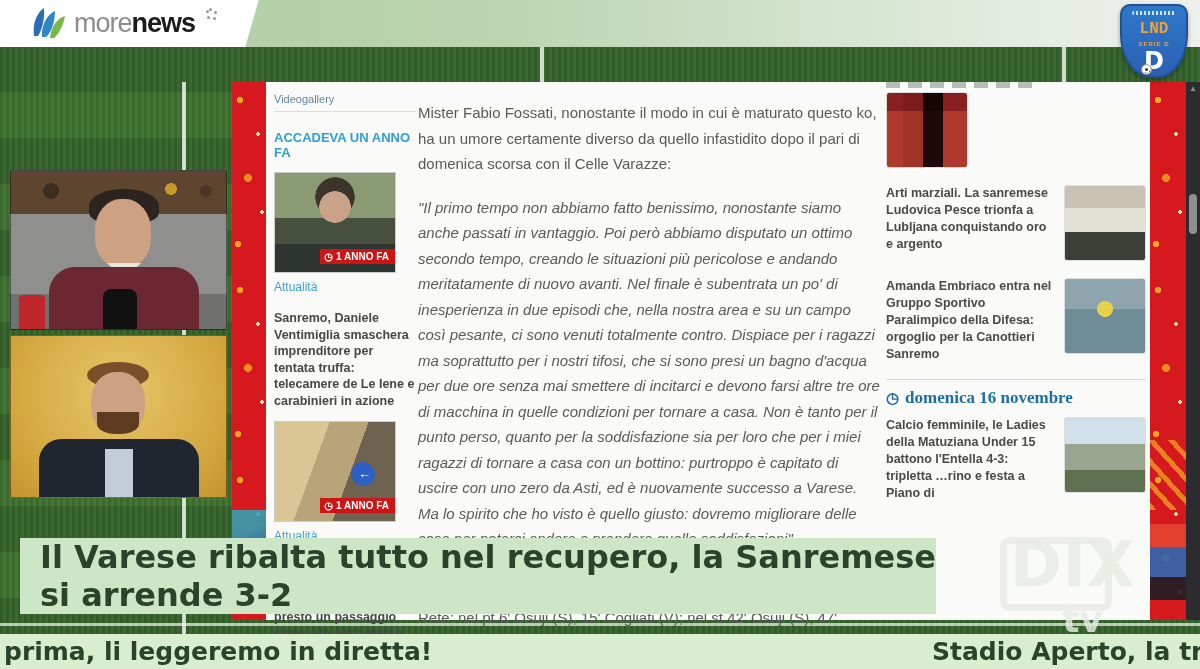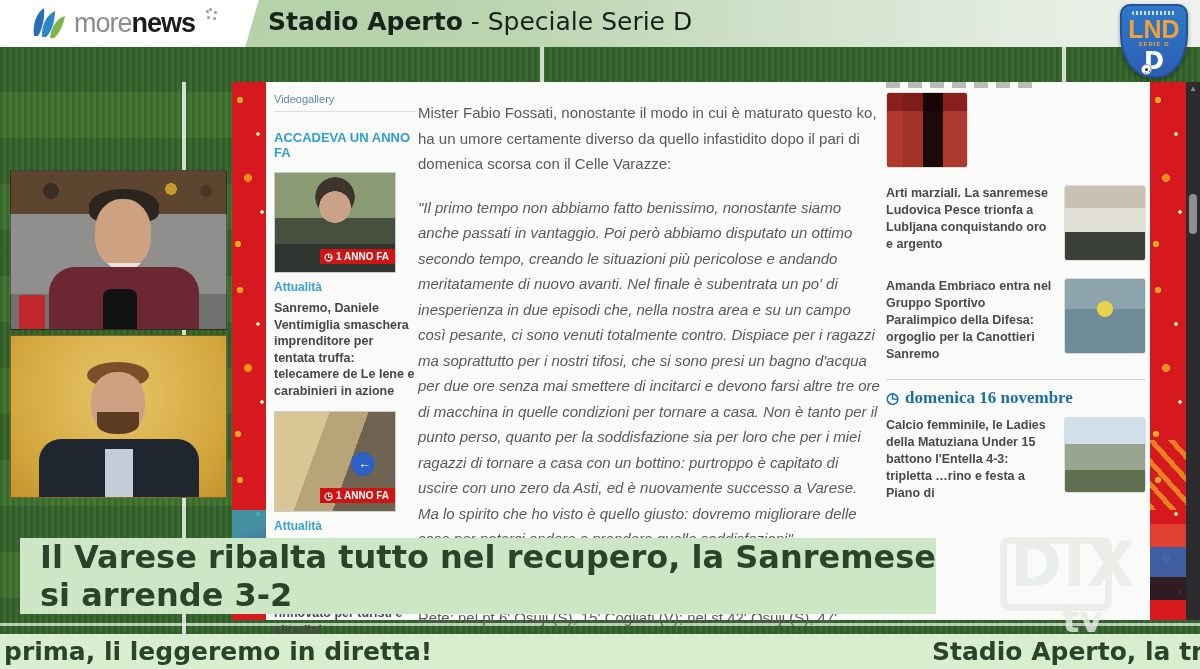--- a/index.html
+++ b/index.html
@@ -38,22 +38,22 @@
     font-size:25px; color:#18231a; }
   .show-title b { font-weight:700; }
 
   
   .lnd { position:absolute; left:1120px; top:4px; width:68px; height:74px; z-index:30;
     background:linear-gradient(180deg,#2f79c8,#2b5fb4); border:2px solid #215095;
     border-radius:10px 10px 46% 46% / 10px 10px 58% 58%;
     display:flex; flex-direction:column; align-items:center; box-shadow:0 2px 4px rgba(0,0,0,.35); }
   .lnd-tiny { width:44px; height:4px; margin-top:5px; border-radius:2px;
     background:repeating-linear-gradient(90deg,#cfe0f5 0 2px, transparent 2px 4px); }
-  .lnd-name { color:#f0a23a; font-weight:700; font-size:25px; line-height:20px; letter-spacing:0;
-    font-family:Liberation Sans, sans-serif; margin-top:4px; }
+  .lnd-name { color:#f0a23a; font-weight:700; font-size:16px; line-height:20px; letter-spacing:0;
+    font-family:Liberation Mono, monospace; margin-top:4px; }
   .lnd-serie { color:#f0a23a; font-weight:700; font-size:6px; letter-spacing:1px; margin-top:2px; }
   .lnd-d { margin-top:1px; width:30px; height:28px; color:#fff; font-weight:800; font-size:24px; line-height:26px;
     text-align:center; font-family:"DejaVu Sans", sans-serif; position:relative; }
   .lnd-ball { position:absolute; left:2px; bottom:1px; width:11px; height:11px; border-radius:50%;
     background:radial-gradient(circle at 35% 35%, #fff 55%, #ddd 60%); border:1px solid #999; }
   .lnd-ball::after { content:""; position:absolute; left:3px; top:3px; width:3px; height:3px; background:#333;
     border-radius:50%; box-shadow:3px 2px 0 -1px #333, -1px 3px 0 -1px #333; }
 
   
   .page { position:absolute; left:232px; top:82px; width:968px; height:538px; z-index:5; }
@@ -91,22 +91,22 @@
       linear-gradient(180deg, #8a9a72 0 45%, #47503f 45% 72%, #2e3530 72%);
   }
   .img-underpass { background:
       radial-gradient(circle 12px at 88px 52px, #2e5fc4 97%, transparent),
       linear-gradient(110deg, #d9c694 0 35%, #b7a478 35% 60%, #6e6250 60%);
   }
   .arrow-sign { position:absolute; right:24px; top:44px; color:#fff; font-size:13px; font-weight:700; }
   .badge { position:absolute; right:0; bottom:8px; background:#cf1414; color:#fff; font-weight:700;
     font-size:10px; padding:2px 6px 2px 4px; display:flex; align-items:center; gap:3px; }
   .badge .clk { font-size:10px; }
-  .card-cat { margin-top:7px; color:#3aa0d8; font-weight:700; font-size:12px; }
-  .card-title { margin-top:6px; color:#474747; font-weight:700; font-size:12.5px; line-height:1.32; }
+  .card-cat { margin-top:7px; color:#3aa0d8; font-weight:400; font-size:12px; }
+  .card-title { margin-top:16px; color:#474747; font-weight:700; font-size:12.5px; line-height:1.32; }
 
   
   .col-center { position:absolute; left:152px; top:0; width:462px; color:#5a5a5a; font-size:15px; line-height:1.7; }
   .col-center p { margin-top:18px; }
   .p-first { margin-top:8px !important; }
   .quote { font-style:italic; }
   .score { font-weight:700; color:#474747; margin-top:14px !important; }
   .scorers { margin-top:14px !important; }
 
   
@@ -190,21 +190,20 @@
         <svg viewBox="0 0 40 34">
           <path d="M6 30 C4 16 10 6 16 2 C17 12 14 24 10 30 Z" fill="#2b6cb8"></path>
           <path d="M14 31 C13 18 20 8 27 5 C27 16 23 27 18 31 Z" fill="#2f86c9"></path>
           <path d="M22 32 C23 20 30 12 37 10 C35 21 30 29 26 32 Z" fill="#7ab648"></path>
         </svg>
       </span>
       <span class="logo-text"><span class="logo-more">more</span><span class="logo-news">news</span></span>
       <span class="logo-dots"></span>
     </div>
   </div>
-  <div class="show-title"><b>Stadio Aperto</b><span> - Speciale Serie D</span></div>
 </div>
 
 <div class="lnd">
   <div class="lnd-tiny"></div>
   <div class="lnd-name">LND</div>
   <div class="lnd-serie">SERIE D</div>
   <div class="lnd-d"><span>D</span>
     <span class="lnd-ball"></span>
   </div>
 </div>

